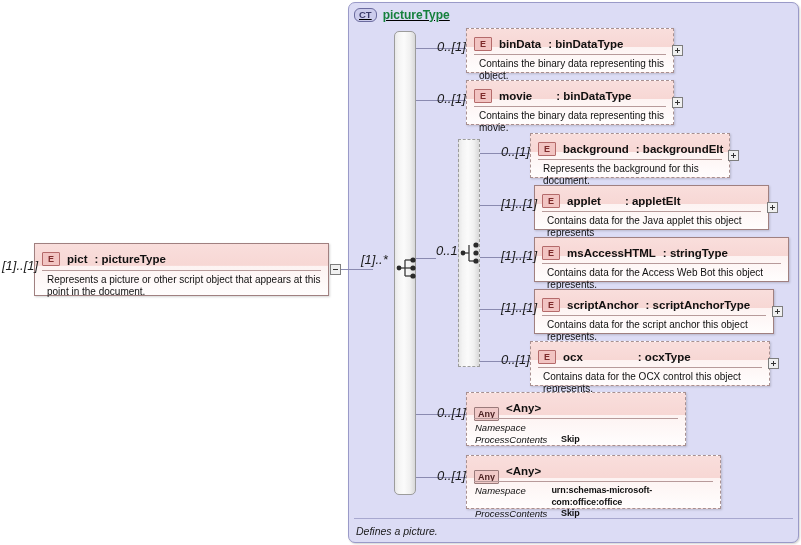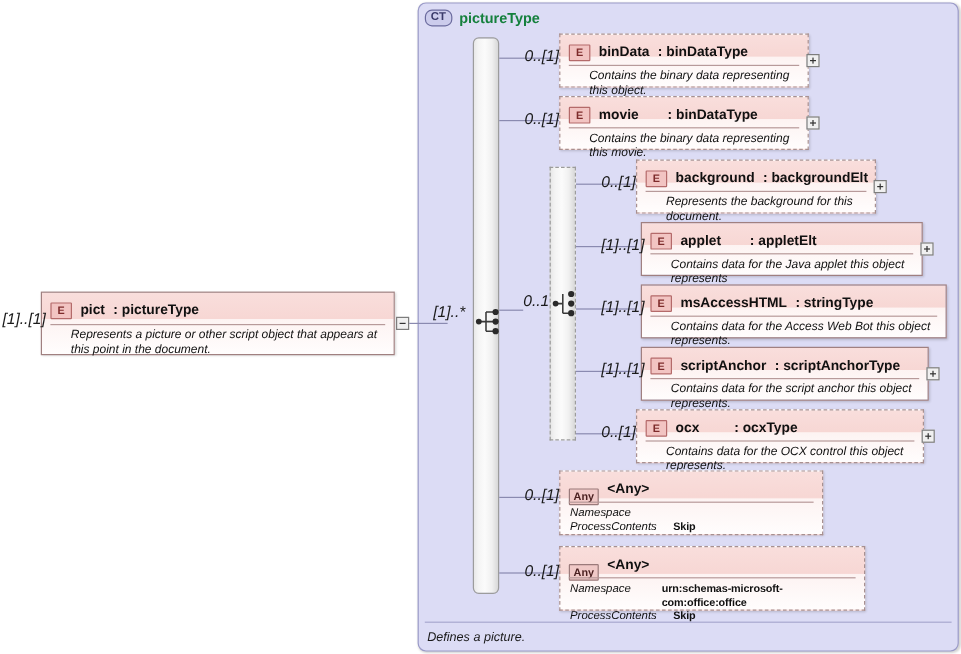--- a/index.html
+++ b/index.html
@@ -19,21 +19,21 @@
     position:absolute;
     left:348px;top:2px;width:451px;height:541px;
     background:#dcdcf5;
     border:1px solid #9a9ac8;
     border-radius:7px;
     box-sizing:border-box;
     box-shadow:1px 1px 2px rgba(0,0,0,.18);
   }
   .ct-header{
     position:absolute;left:5px;top:5px;
-    display:flex;align-items:center;gap:6px;
+    display:flex;align-items:center;gap:6px;text-decoration:underline;
   }
   .ct-badge{
     display:inline-block;
     border:1px solid #6b6b9e;
     border-radius:6px;
     background:#ccccec;
     color:#3a3a6a;
     font-size:9.5px;
     font-weight:bold;
     padding:1px 4px 1px 4px;
@@ -116,22 +116,22 @@
     border-radius:1px;
     margin-top:12px;
   }
   .nname{font-size:11.5px;font-weight:bold;color:#101010;}
   .ntype{font-size:11.5px;font-weight:bold;color:#101010;}
   .node-sep{
     position:absolute;left:7px;right:7px;
     border-top:1px solid #b79a9a;height:0;
   }
   .node-desc{
-    position:absolute;left:24px;right:7px;
-    font-style:italic;font-size:10px;color:#101010;
+    position:absolute;left:12px;right:7px;
+    font-size:10px;color:#101010;
     line-height:12px;
   }
 
   
   .any-rows{position:absolute;left:8px;right:16px;font-size:9.5px;line-height:11.5px;}
   .any-row{display:flex;}
   .any-key{width:86px;font-style:italic;color:#101010;}
   .any-val{font-weight:bold;color:#101010;font-size:9px;letter-spacing:-0.1px;}
 
   
@@ -289,21 +289,21 @@
     <div class="node-sep" style="top:25px"></div>
     <div class="node-desc" style="top:29px">Contains data for the script anchor this object represents.</div>
   </div>
   <div class="occ" style="left:501px;top:300px">[1]..[1]</div>
   <div class="expander plus" style="left:772px;top:306px"></div>
 
   <div class="node optional" style="left:530px;top:341px;width:240px;height:45px">
     <div class="node-title">
       <span class="etag">E</span>
       <span class="nname">ocx</span>
-      <span class="ntype" style="margin-left:22px">: ocxType</span>
+      <span class="ntype" style="margin-left:48px">: ocxType</span>
     </div>
     <div class="node-sep" style="top:25px"></div>
     <div class="node-desc" style="top:29px">Contains data for the OCX control this object represents.</div>
   </div>
   <div class="occ" style="left:501px;top:352px">0..[1]</div>
   <div class="expander plus" style="left:768px;top:358px"></div>
 
   <div class="node optional" style="left:466px;top:392px;width:220px;height:54px">
     <div class="node-title">
       <span class="anytag">Any</span>

